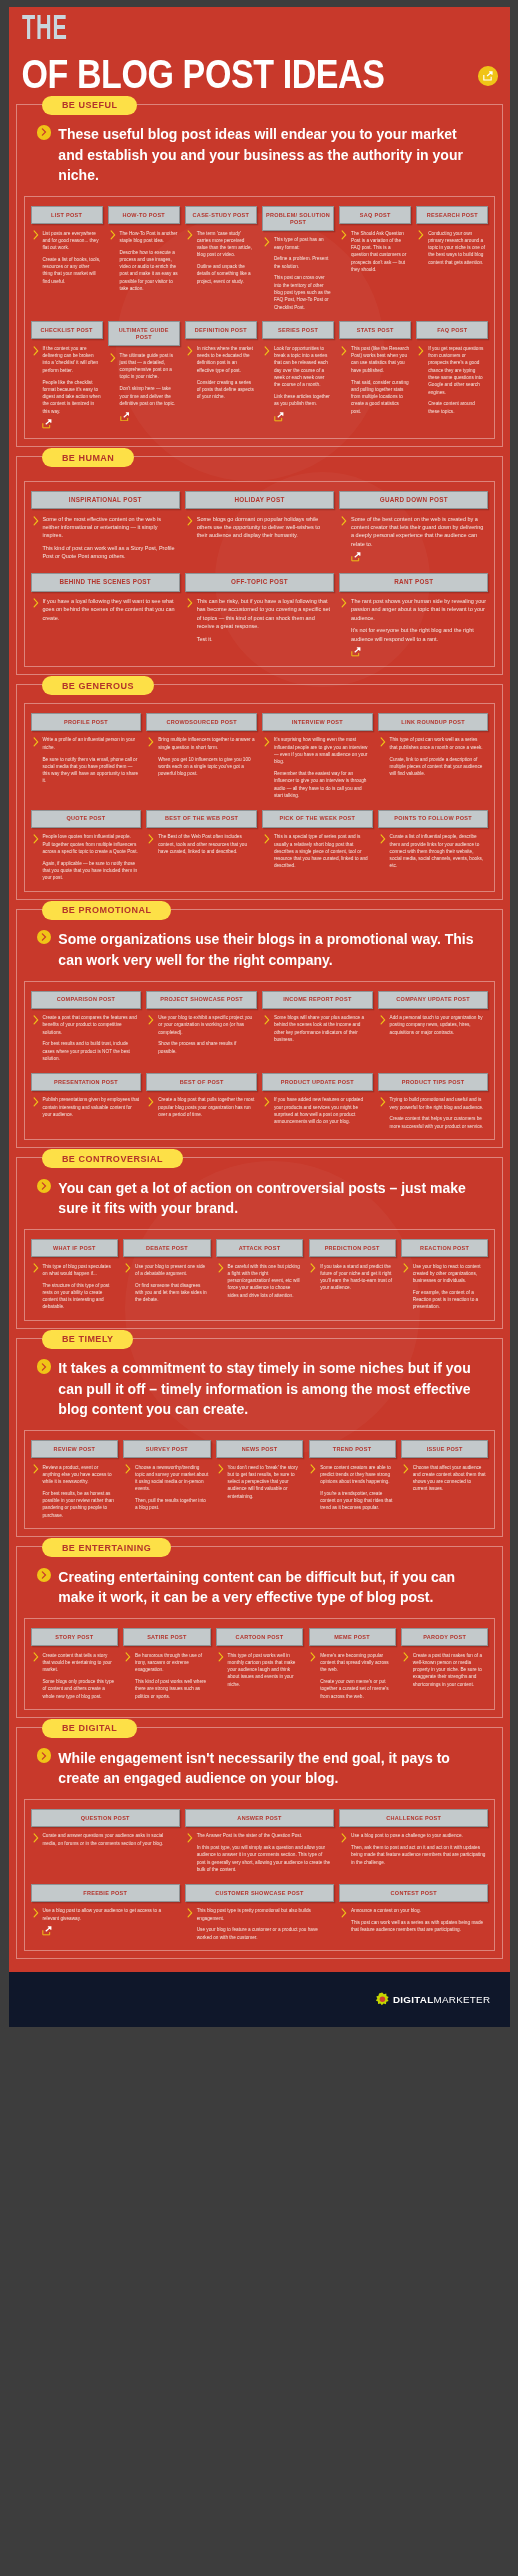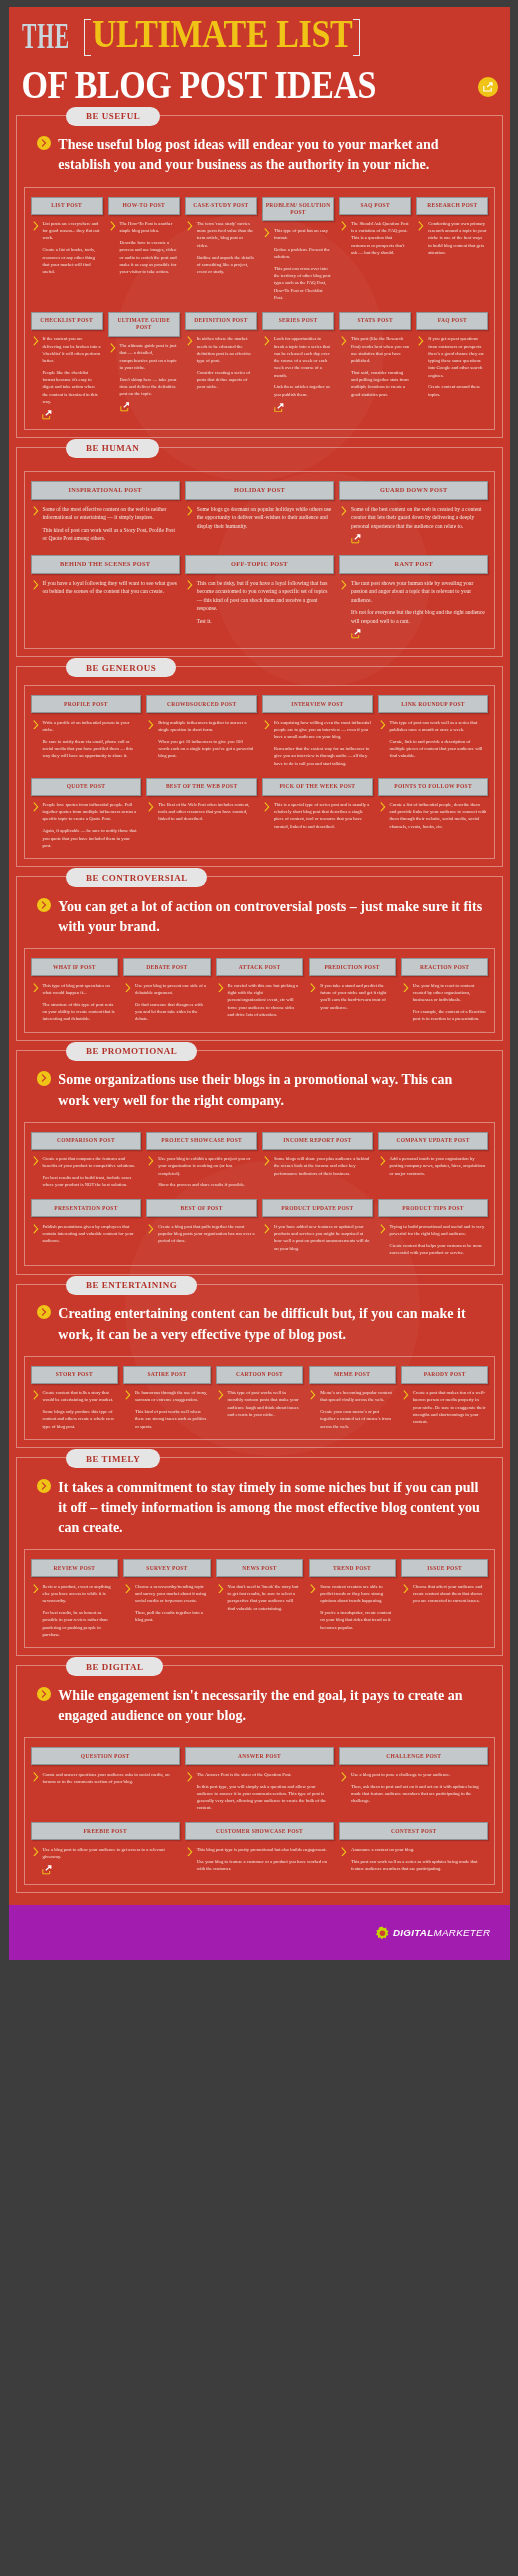--- a/index.html
+++ b/index.html
@@ -12,21 +12,20 @@
     width: 519px;
     position: relative;
     background: #3d3d3d;
     padding: 7.2px 9px 0 9px;
   }
   .canvas {
     background: #c8392b;
     position: relative;
     overflow: hidden;
     padding: 0 0 12.5px 0;
-    font-family: Liberation Serif, serif;
   }
   
   .wm { position: absolute; border-radius: 50%; background: rgba(255,255,255,0.035); pointer-events:none; }
   .wm1 { width: 268px; height: 268px; left: 107px; top: 206px; }
   .wm2 { width: 215px; height: 215px; left: 206px; top: 465px; }
   .wm3 { width: 295px; height: 295px; left: 116px; top: 1154px; }
 
   
   .header { position: relative; padding: 14.3px 12.5px 5.4px 12.5px; z-index: 3; }
   .title-row1 { display: flex; align-items: flex-end; gap: 3.6px; }
@@ -89,22 +88,22 @@
   
   .section { position: relative; margin: 9px 7.2px 0 7.2px; z-index: 2; }
   .sec-outline {
     border: 0.9px solid rgba(255,255,255,0.38);
     padding: 16px 7.2px 7.2px 7.2px;
     position: relative;
   }
   .sec-pill {
     position: absolute;
     top: -9px;
-    left: 49px;
-    background: #e5e5e5;
+    left: 25px;
+    background: #fde047;
     color: #b3332b;
     font-size: 9px;
     font-weight: bold;
     letter-spacing: 0.5px;
     padding: 4.5px 19.7px 4.5px 19.7px;
     border-radius: 9.8px;
     z-index: 4;
     white-space: nowrap;
   }
   .sec-intro {
@@ -161,49 +160,45 @@
   }
   .chev-y { flex: 0 0 auto; width: 6.3px; padding-top: 0.9px; }
   .chev-y svg { width: 6.3px; height: 9.8px; display: block; }
   .card-text { color: #f6e9e3; font-size: 4.7px; line-height: 1.55; min-width: 0; }
   .card-text p + p { margin-top: 4.5px; }
   .card-text.lg { font-size: 5.5px; line-height: 1.5; }
   .share-sm { margin-top: 4.5px; width: 9.8px; height: 9.8px; display:block; }
 
   
   .footer {
-    background: #a21caf;
+    background: #0f172a;
     height: 55px;
     display: flex;
     align-items: center;
     justify-content: flex-end;
     padding: 0 19.7px;
-    font-style: italic;
   }
   .logo { display: flex; align-items: center; gap: 3.6px; }
   .logo-mark { width: 14.3px; height: 14.3px; position: relative; }
   .logo-text { color: #ffffff; font-size: 9.8px; font-weight: bold; letter-spacing: 0.3px; }
   .logo-text .thin { font-weight: normal; }
 </style>
 </head>
 <body>
 
 <div class="page">
   <div class="canvas">
 
     <div class="wm wm1"></div>
     <div class="wm wm2"></div>
     <div class="wm wm3"></div>
 
     <div class="header">
       <div class="title-row1">
         <span class="the">THE</span>
-        <span class="bracketed">
-          <span class="ultimate">ULTIMATE LIST</span>
-        </span>
       </div>
       <div class="title-row2">OF BLOG POST IDEAS</div>
       <div class="hdr-share">
         <svg viewBox="0 0 12 12">
           <path d="M1 5v6h9V7" fill="none" stroke="#ffffff" stroke-width="1.4"></path>
           <path d="M5 6 L11 1 M7.5 1 H11 V4.5" fill="none" stroke="#ffffff" stroke-width="1.6"></path>
         </svg>
       </div>
     </div>
 
@@ -603,20 +598,146 @@
                       <p>Curate a list of influential people, describe them and provide links for your audience to connect with them through their website, social media, social channels, events, books, etc.</p>
                     </div>
                   </div>
                 </div>
               </div>
             </div>
           </div>
         </div>
         <div class="section">
           <div class="sec-outline">
+            <div class="sec-pill">BE PROMOTIONAL</div>
+            <div class="sec-intro">
+              <span class="chev-circle">
+                <svg viewBox="0 0 7 9">
+                  <path d="M1.5 1 L5 4.5 L1.5 8" fill="none" stroke="#c8392b" stroke-width="1.4" stroke-linecap="round"></path>
+                </svg>
+              </span>
+              <span class="sec-intro-text">Some organizations use their blogs in a promotional way.  This can work very well for the right company.</span>
+            </div>
+            <div class="sec-body">
+              <div class="row">
+                <div class="card">
+                  <div class="card-head">COMPARISON POST</div>
+                  <div class="card-body">
+                    <span class="chev-y">
+                      <svg viewBox="0 0 7 11">
+                        <path d="M1.2 1 L5.2 5.5 L1.2 10" fill="none" stroke="#f0c417" stroke-width="1.3" stroke-linecap="round"></path>
+                      </svg>
+                    </span>
+                    <div class="card-text">
+                      <p>Create a post that compares the features and benefits of your product to competitive solutions.</p>
+                      <p>For best results and to build trust, include cases where your product is NOT the best solution.</p>
+                    </div>
+                  </div>
+                </div>
+                <div class="card">
+                  <div class="card-head">PROJECT SHOWCASE POST</div>
+                  <div class="card-body">
+                    <span class="chev-y">
+                      <svg viewBox="0 0 7 11">
+                        <path d="M1.2 1 L5.2 5.5 L1.2 10" fill="none" stroke="#f0c417" stroke-width="1.3" stroke-linecap="round"></path>
+                      </svg>
+                    </span>
+                    <div class="card-text">
+                      <p>Use your blog to exhibit a specific project you or your organization is working on (or has completed).</p>
+                      <p>Show the process and share results if possible.</p>
+                    </div>
+                  </div>
+                </div>
+                <div class="card">
+                  <div class="card-head">INCOME REPORT POST</div>
+                  <div class="card-body">
+                    <span class="chev-y">
+                      <svg viewBox="0 0 7 11">
+                        <path d="M1.2 1 L5.2 5.5 L1.2 10" fill="none" stroke="#f0c417" stroke-width="1.3" stroke-linecap="round"></path>
+                      </svg>
+                    </span>
+                    <div class="card-text">
+                      <p>Some blogs will share your plus audience a behind the scenes look at the income and other key performance indicators of their business.</p>
+                    </div>
+                  </div>
+                </div>
+                <div class="card">
+                  <div class="card-head">COMPANY UPDATE POST</div>
+                  <div class="card-body">
+                    <span class="chev-y">
+                      <svg viewBox="0 0 7 11">
+                        <path d="M1.2 1 L5.2 5.5 L1.2 10" fill="none" stroke="#f0c417" stroke-width="1.3" stroke-linecap="round"></path>
+                      </svg>
+                    </span>
+                    <div class="card-text">
+                      <p>Add a personal touch to your organization by posting company news, updates, hires, acquisitions or major contracts.</p>
+                    </div>
+                  </div>
+                </div>
+              </div>
+              <div class="row">
+                <div class="card">
+                  <div class="card-head">PRESENTATION POST</div>
+                  <div class="card-body">
+                    <span class="chev-y">
+                      <svg viewBox="0 0 7 11">
+                        <path d="M1.2 1 L5.2 5.5 L1.2 10" fill="none" stroke="#f0c417" stroke-width="1.3" stroke-linecap="round"></path>
+                      </svg>
+                    </span>
+                    <div class="card-text">
+                      <p>Publish presentations given by employees that contain interesting and valuable content for your audience.</p>
+                    </div>
+                  </div>
+                </div>
+                <div class="card">
+                  <div class="card-head">BEST OF POST</div>
+                  <div class="card-body">
+                    <span class="chev-y">
+                      <svg viewBox="0 0 7 11">
+                        <path d="M1.2 1 L5.2 5.5 L1.2 10" fill="none" stroke="#f0c417" stroke-width="1.3" stroke-linecap="round"></path>
+                      </svg>
+                    </span>
+                    <div class="card-text">
+                      <p>Create a blog post that pulls together the most popular blog posts your organization has run over a period of time.</p>
+                    </div>
+                  </div>
+                </div>
+                <div class="card">
+                  <div class="card-head">PRODUCT UPDATE POST</div>
+                  <div class="card-body">
+                    <span class="chev-y">
+                      <svg viewBox="0 0 7 11">
+                        <path d="M1.2 1 L5.2 5.5 L1.2 10" fill="none" stroke="#f0c417" stroke-width="1.3" stroke-linecap="round"></path>
+                      </svg>
+                    </span>
+                    <div class="card-text">
+                      <p>If you have added new features or updated your products and services you might be surprised at how well a post on product announcements will do on your blog.</p>
+                    </div>
+                  </div>
+                </div>
+                <div class="card">
+                  <div class="card-head">PRODUCT TIPS POST</div>
+                  <div class="card-body">
+                    <span class="chev-y">
+                      <svg viewBox="0 0 7 11">
+                        <path d="M1.2 1 L5.2 5.5 L1.2 10" fill="none" stroke="#f0c417" stroke-width="1.3" stroke-linecap="round"></path>
+                      </svg>
+                    </span>
+                    <div class="card-text">
+                      <p>Trying to build promotional and useful and is very powerful for the right blog and audience.</p>
+                      <p>Create content that helps your customers be more successful with your product or service.</p>
+                    </div>
+                  </div>
+                </div>
+              </div>
+            </div>
+          </div>
+        </div>
+        <div class="section">
+          <div class="sec-outline">
             <div class="sec-pill">BE CONTROVERSIAL</div>
             <div class="sec-intro">
               <span class="chev-circle">
                 <svg viewBox="0 0 7 9">
                   <path d="M1.5 1 L5 4.5 L1.5 8" fill="none" stroke="#c8392b" stroke-width="1.4" stroke-linecap="round"></path>
                 </svg>
               </span>
               <span class="sec-intro-text">You can get a lot of action on controversial posts – just make sure it fits with your brand.</span>
             </div>
             <div class="sec-body">
@@ -688,137 +809,96 @@
                       <p>For example, the content of a Reaction post is in reaction to a presentation.</p>
                     </div>
                   </div>
                 </div>
               </div>
             </div>
           </div>
         </div>
         <div class="section">
           <div class="sec-outline">
-            <div class="sec-pill">BE PROMOTIONAL</div>
+            <div class="sec-pill">BE TIMELY</div>
             <div class="sec-intro">
               <span class="chev-circle">
                 <svg viewBox="0 0 7 9">
                   <path d="M1.5 1 L5 4.5 L1.5 8" fill="none" stroke="#c8392b" stroke-width="1.4" stroke-linecap="round"></path>
                 </svg>
               </span>
-              <span class="sec-intro-text">Some organizations use their blogs in a promotional way.  This can work very well for the right company.</span>
+              <span class="sec-intro-text">It takes a commitment to stay timely in some niches but if you can pull it off – timely information is among the most effective blog content you can create.</span>
             </div>
             <div class="sec-body">
               <div class="row">
                 <div class="card">
-                  <div class="card-head">COMPARISON POST</div>
-                  <div class="card-body">
-                    <span class="chev-y">
-                      <svg viewBox="0 0 7 11">
-                        <path d="M1.2 1 L5.2 5.5 L1.2 10" fill="none" stroke="#f0c417" stroke-width="1.3" stroke-linecap="round"></path>
-                      </svg>
-                    </span>
-                    <div class="card-text">
-                      <p>Create a post that compares the features and benefits of your product to competitive solutions.</p>
-                      <p>For best results and to build trust, include cases where your product is NOT the best solution.</p>
-                    </div>
-                  </div>
-                </div>
-                <div class="card">
-                  <div class="card-head">PROJECT SHOWCASE POST</div>
-                  <div class="card-body">
-                    <span class="chev-y">
-                      <svg viewBox="0 0 7 11">
-                        <path d="M1.2 1 L5.2 5.5 L1.2 10" fill="none" stroke="#f0c417" stroke-width="1.3" stroke-linecap="round"></path>
-                      </svg>
-                    </span>
-                    <div class="card-text">
-                      <p>Use your blog to exhibit a specific project you or your organization is working on (or has completed).</p>
-                      <p>Show the process and share results if possible.</p>
-                    </div>
-                  </div>
-                </div>
-                <div class="card">
-                  <div class="card-head">INCOME REPORT POST</div>
-                  <div class="card-body">
-                    <span class="chev-y">
-                      <svg viewBox="0 0 7 11">
-                        <path d="M1.2 1 L5.2 5.5 L1.2 10" fill="none" stroke="#f0c417" stroke-width="1.3" stroke-linecap="round"></path>
-                      </svg>
-                    </span>
-                    <div class="card-text">
-                      <p>Some blogs will share your plus audience a behind the scenes look at the income and other key performance indicators of their business.</p>
-                    </div>
-                  </div>
-                </div>
-                <div class="card">
-                  <div class="card-head">COMPANY UPDATE POST</div>
-                  <div class="card-body">
-                    <span class="chev-y">
-                      <svg viewBox="0 0 7 11">
-                        <path d="M1.2 1 L5.2 5.5 L1.2 10" fill="none" stroke="#f0c417" stroke-width="1.3" stroke-linecap="round"></path>
-                      </svg>
-                    </span>
-                    <div class="card-text">
-                      <p>Add a personal touch to your organization by posting company news, updates, hires, acquisitions or major contracts.</p>
-                    </div>
-                  </div>
-                </div>
-              </div>
-              <div class="row">
-                <div class="card">
-                  <div class="card-head">PRESENTATION POST</div>
-                  <div class="card-body">
-                    <span class="chev-y">
-                      <svg viewBox="0 0 7 11">
-                        <path d="M1.2 1 L5.2 5.5 L1.2 10" fill="none" stroke="#f0c417" stroke-width="1.3" stroke-linecap="round"></path>
-                      </svg>
-                    </span>
-                    <div class="card-text">
-                      <p>Publish presentations given by employees that contain interesting and valuable content for your audience.</p>
-                    </div>
-                  </div>
-                </div>
-                <div class="card">
-                  <div class="card-head">BEST OF POST</div>
-                  <div class="card-body">
-                    <span class="chev-y">
-                      <svg viewBox="0 0 7 11">
-                        <path d="M1.2 1 L5.2 5.5 L1.2 10" fill="none" stroke="#f0c417" stroke-width="1.3" stroke-linecap="round"></path>
-                      </svg>
-                    </span>
-                    <div class="card-text">
-                      <p>Create a blog post that pulls together the most popular blog posts your organization has run over a period of time.</p>
-                    </div>
-                  </div>
-                </div>
-                <div class="card">
-                  <div class="card-head">PRODUCT UPDATE POST</div>
-                  <div class="card-body">
-                    <span class="chev-y">
-                      <svg viewBox="0 0 7 11">
-                        <path d="M1.2 1 L5.2 5.5 L1.2 10" fill="none" stroke="#f0c417" stroke-width="1.3" stroke-linecap="round"></path>
-                      </svg>
-                    </span>
-                    <div class="card-text">
-                      <p>If you have added new features or updated your products and services you might be surprised at how well a post on product announcements will do on your blog.</p>
-                    </div>
-                  </div>
-                </div>
-                <div class="card">
-                  <div class="card-head">PRODUCT TIPS POST</div>
-                  <div class="card-body">
-                    <span class="chev-y">
-                      <svg viewBox="0 0 7 11">
-                        <path d="M1.2 1 L5.2 5.5 L1.2 10" fill="none" stroke="#f0c417" stroke-width="1.3" stroke-linecap="round"></path>
-                      </svg>
-                    </span>
-                    <div class="card-text">
-                      <p>Trying to build promotional and useful and is very powerful for the right blog and audience.</p>
-                      <p>Create content that helps your customers be more successful with your product or service.</p>
+                  <div class="card-head">REVIEW POST</div>
+                  <div class="card-body">
+                    <span class="chev-y">
+                      <svg viewBox="0 0 7 11">
+                        <path d="M1.2 1 L5.2 5.5 L1.2 10" fill="none" stroke="#f0c417" stroke-width="1.3" stroke-linecap="round"></path>
+                      </svg>
+                    </span>
+                    <div class="card-text">
+                      <p>Review a product, event or anything else you have access to while it is newsworthy.</p>
+                      <p>For best results, be as honest as possible in your review rather than pandering or pushing people to purchase.</p>
+                    </div>
+                  </div>
+                </div>
+                <div class="card">
+                  <div class="card-head">SURVEY POST</div>
+                  <div class="card-body">
+                    <span class="chev-y">
+                      <svg viewBox="0 0 7 11">
+                        <path d="M1.2 1 L5.2 5.5 L1.2 10" fill="none" stroke="#f0c417" stroke-width="1.3" stroke-linecap="round"></path>
+                      </svg>
+                    </span>
+                    <div class="card-text">
+                      <p>Choose a newsworthy/trending topic and survey your market about it using social media or in-person events.</p>
+                      <p>Then, pull the results together into a blog post.</p>
+                    </div>
+                  </div>
+                </div>
+                <div class="card">
+                  <div class="card-head">NEWS POST</div>
+                  <div class="card-body">
+                    <span class="chev-y">
+                      <svg viewBox="0 0 7 11">
+                        <path d="M1.2 1 L5.2 5.5 L1.2 10" fill="none" stroke="#f0c417" stroke-width="1.3" stroke-linecap="round"></path>
+                      </svg>
+                    </span>
+                    <div class="card-text">
+                      <p>You don't need to 'break' the story but to get fast results, be sure to select a perspective that your audience will find valuable or entertaining.</p>
+                    </div>
+                  </div>
+                </div>
+                <div class="card">
+                  <div class="card-head">TREND POST</div>
+                  <div class="card-body">
+                    <span class="chev-y">
+                      <svg viewBox="0 0 7 11">
+                        <path d="M1.2 1 L5.2 5.5 L1.2 10" fill="none" stroke="#f0c417" stroke-width="1.3" stroke-linecap="round"></path>
+                      </svg>
+                    </span>
+                    <div class="card-text">
+                      <p>Some content creators are able to predict trends or they have strong opinions about trends happening.</p>
+                      <p>If you're a trendspotter, create content on your blog that rides that trend as it becomes popular.</p>
+                    </div>
+                  </div>
+                </div>
+                <div class="card">
+                  <div class="card-head">ISSUE POST</div>
+                  <div class="card-body">
+                    <span class="chev-y">
+                      <svg viewBox="0 0 7 11">
+                        <path d="M1.2 1 L5.2 5.5 L1.2 10" fill="none" stroke="#f0c417" stroke-width="1.3" stroke-linecap="round"></path>
+                      </svg>
+                    </span>
+                    <div class="card-text">
+                      <p>Choose that affect your audience and create content about them that shows you are connected to current issues.</p>
                     </div>
                   </div>
                 </div>
               </div>
             </div>
           </div>
         </div>
         <div class="section">
           <div class="sec-outline">
             <div class="sec-pill">BE ENTERTAINING</div>
@@ -890,105 +970,20 @@
                 <div class="card">
                   <div class="card-head">PARODY POST</div>
                   <div class="card-body">
                     <span class="chev-y">
                       <svg viewBox="0 0 7 11">
                         <path d="M1.2 1 L5.2 5.5 L1.2 10" fill="none" stroke="#f0c417" stroke-width="1.3" stroke-linecap="round"></path>
                       </svg>
                     </span>
                     <div class="card-text">
                       <p>Create a post that makes fun of a well-known person or media property in your niche. Be sure to exaggerate their strengths and shortcomings in your content.</p>
-                    </div>
-                  </div>
-                </div>
-              </div>
-            </div>
-          </div>
-        </div>
-        <div class="section">
-          <div class="sec-outline">
-            <div class="sec-pill">BE TIMELY</div>
-            <div class="sec-intro">
-              <span class="chev-circle">
-                <svg viewBox="0 0 7 9">
-                  <path d="M1.5 1 L5 4.5 L1.5 8" fill="none" stroke="#c8392b" stroke-width="1.4" stroke-linecap="round"></path>
-                </svg>
-              </span>
-              <span class="sec-intro-text">It takes a commitment to stay timely in some niches but if you can pull it off – timely information is among the most effective blog content you can create.</span>
-            </div>
-            <div class="sec-body">
-              <div class="row">
-                <div class="card">
-                  <div class="card-head">REVIEW POST</div>
-                  <div class="card-body">
-                    <span class="chev-y">
-                      <svg viewBox="0 0 7 11">
-                        <path d="M1.2 1 L5.2 5.5 L1.2 10" fill="none" stroke="#f0c417" stroke-width="1.3" stroke-linecap="round"></path>
-                      </svg>
-                    </span>
-                    <div class="card-text">
-                      <p>Review a product, event or anything else you have access to while it is newsworthy.</p>
-                      <p>For best results, be as honest as possible in your review rather than pandering or pushing people to purchase.</p>
-                    </div>
-                  </div>
-                </div>
-                <div class="card">
-                  <div class="card-head">SURVEY POST</div>
-                  <div class="card-body">
-                    <span class="chev-y">
-                      <svg viewBox="0 0 7 11">
-                        <path d="M1.2 1 L5.2 5.5 L1.2 10" fill="none" stroke="#f0c417" stroke-width="1.3" stroke-linecap="round"></path>
-                      </svg>
-                    </span>
-                    <div class="card-text">
-                      <p>Choose a newsworthy/trending topic and survey your market about it using social media or in-person events.</p>
-                      <p>Then, pull the results together into a blog post.</p>
-                    </div>
-                  </div>
-                </div>
-                <div class="card">
-                  <div class="card-head">NEWS POST</div>
-                  <div class="card-body">
-                    <span class="chev-y">
-                      <svg viewBox="0 0 7 11">
-                        <path d="M1.2 1 L5.2 5.5 L1.2 10" fill="none" stroke="#f0c417" stroke-width="1.3" stroke-linecap="round"></path>
-                      </svg>
-                    </span>
-                    <div class="card-text">
-                      <p>You don't need to 'break' the story but to get fast results, be sure to select a perspective that your audience will find valuable or entertaining.</p>
-                    </div>
-                  </div>
-                </div>
-                <div class="card">
-                  <div class="card-head">TREND POST</div>
-                  <div class="card-body">
-                    <span class="chev-y">
-                      <svg viewBox="0 0 7 11">
-                        <path d="M1.2 1 L5.2 5.5 L1.2 10" fill="none" stroke="#f0c417" stroke-width="1.3" stroke-linecap="round"></path>
-                      </svg>
-                    </span>
-                    <div class="card-text">
-                      <p>Some content creators are able to predict trends or they have strong opinions about trends happening.</p>
-                      <p>If you're a trendspotter, create content on your blog that rides that trend as it becomes popular.</p>
-                    </div>
-                  </div>
-                </div>
-                <div class="card">
-                  <div class="card-head">ISSUE POST</div>
-                  <div class="card-body">
-                    <span class="chev-y">
-                      <svg viewBox="0 0 7 11">
-                        <path d="M1.2 1 L5.2 5.5 L1.2 10" fill="none" stroke="#f0c417" stroke-width="1.3" stroke-linecap="round"></path>
-                      </svg>
-                    </span>
-                    <div class="card-text">
-                      <p>Choose that affect your audience and create content about them that shows you are connected to current issues.</p>
                     </div>
                   </div>
                 </div>
               </div>
             </div>
           </div>
         </div>
         <div class="section">
           <div class="sec-outline">
             <div class="sec-pill">BE DIGITAL</div>

